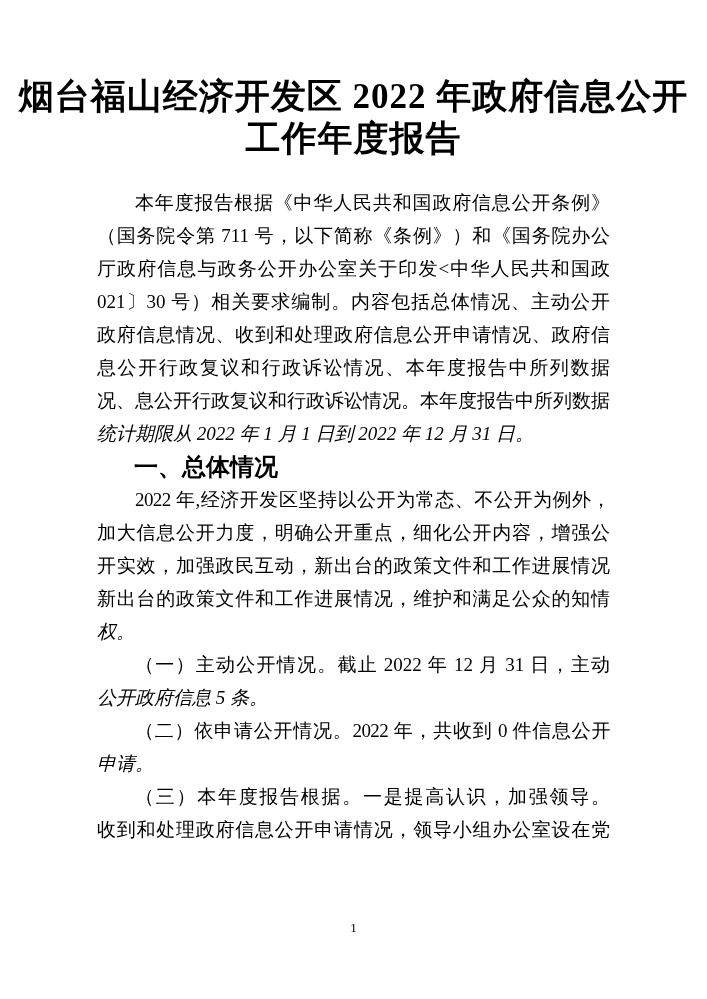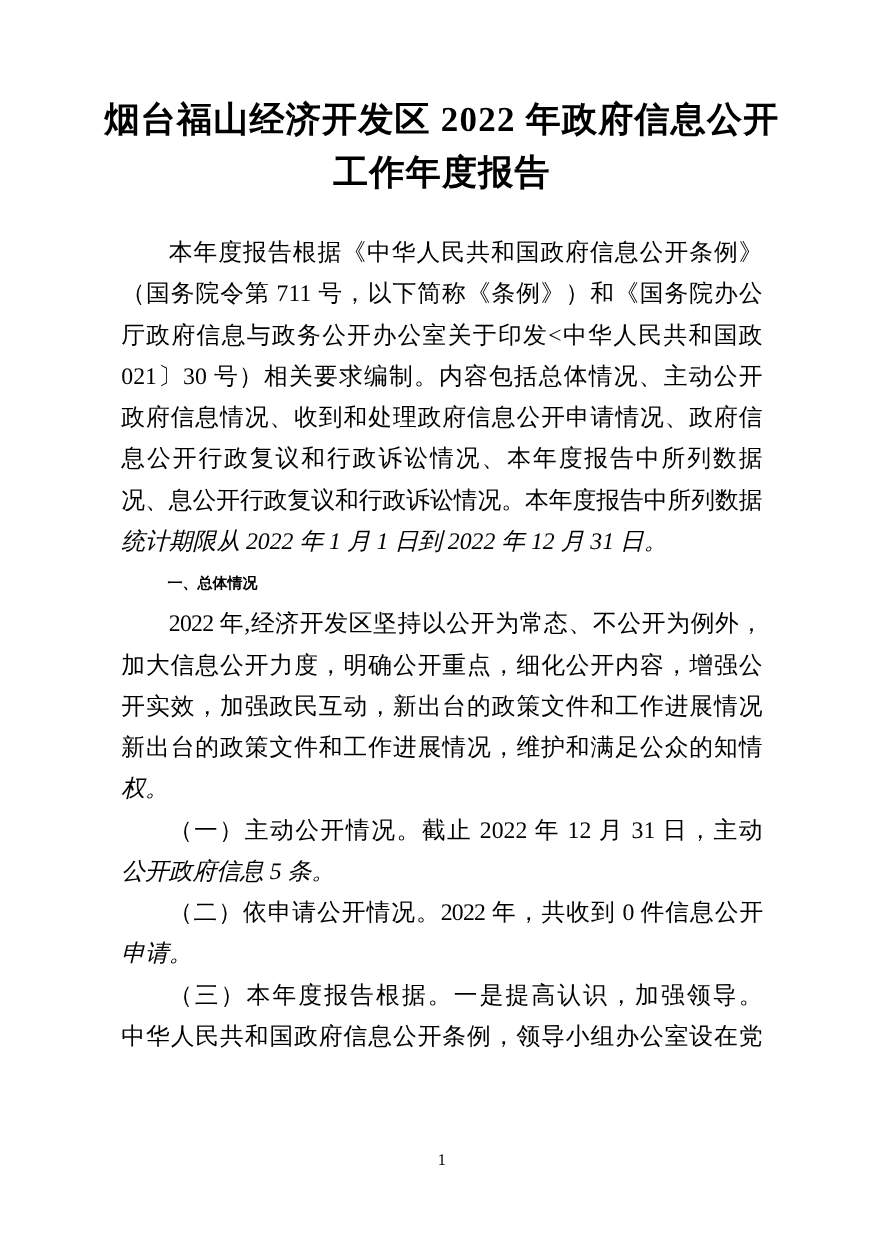--- a/index.html
+++ b/index.html
@@ -10,21 +10,21 @@
     background: #ffffff;
     overflow: hidden;
     color: #000000;
     font-family: "Liberation Serif", "DejaVu Serif", serif;
   }
   .title {
     margin: 0;
     padding: 76px 0 0 0;
     text-align: center;
     font-weight: 700;
-    font-size: 28px;
+    font-size: 35px;
     line-height: 42px;
     letter-spacing: 1px;
     font-family: "Liberation Serif", "DejaVu Serif", serif;
   }
   .title-line { display: block; }
   .content {
     width: 513px;
     margin: 26px 0 0 97px;
     font-size: 19px;
   }
@@ -36,21 +36,21 @@
     text-align-last: justify;
     text-justify: inter-character;
   }
   .line.end { text-align-last: left; font-style: italic; }
   .line.indent { text-indent: 38px; }
   .line.tight { letter-spacing: -0.6px; }
   .heading {
     margin: 0;
     font-family: "Liberation Sans", "DejaVu Sans", sans-serif;
     font-weight: 700;
-    font-size: 12px;
+    font-size: 24px;
     line-height: 33px;
     text-indent: 37px;
   }
   .footer {
     position: absolute;
     left: 0;
     top: 920px;
     width: 100%;
     text-align: center;
     font-size: 13px;
@@ -95,21 +95,21 @@
       <span class="line end">公开政府信息 5 条。</span>
     </p>
 
     <p class="para">
       <span class="line indent tight">（二）依申请公开情况。2022 年，共收到 0 件信息公开</span>
       <span class="line end">申请。</span>
     </p>
 
     <p class="para">
       <span class="line indent">（三）本年度报告根据。一是提高认识，加强领导。</span>
-      <span class="line">中华人民共和国政府信息公开条例，领导小组办公室设在党</span>
+      <span class="line">收到和处理政府信息公开申请情况，领导小组办公室设在党</span>
     </p>
 
   </div>
 
   <div class="footer">
     <span>1</span>
   </div>
 
 </div>
 

